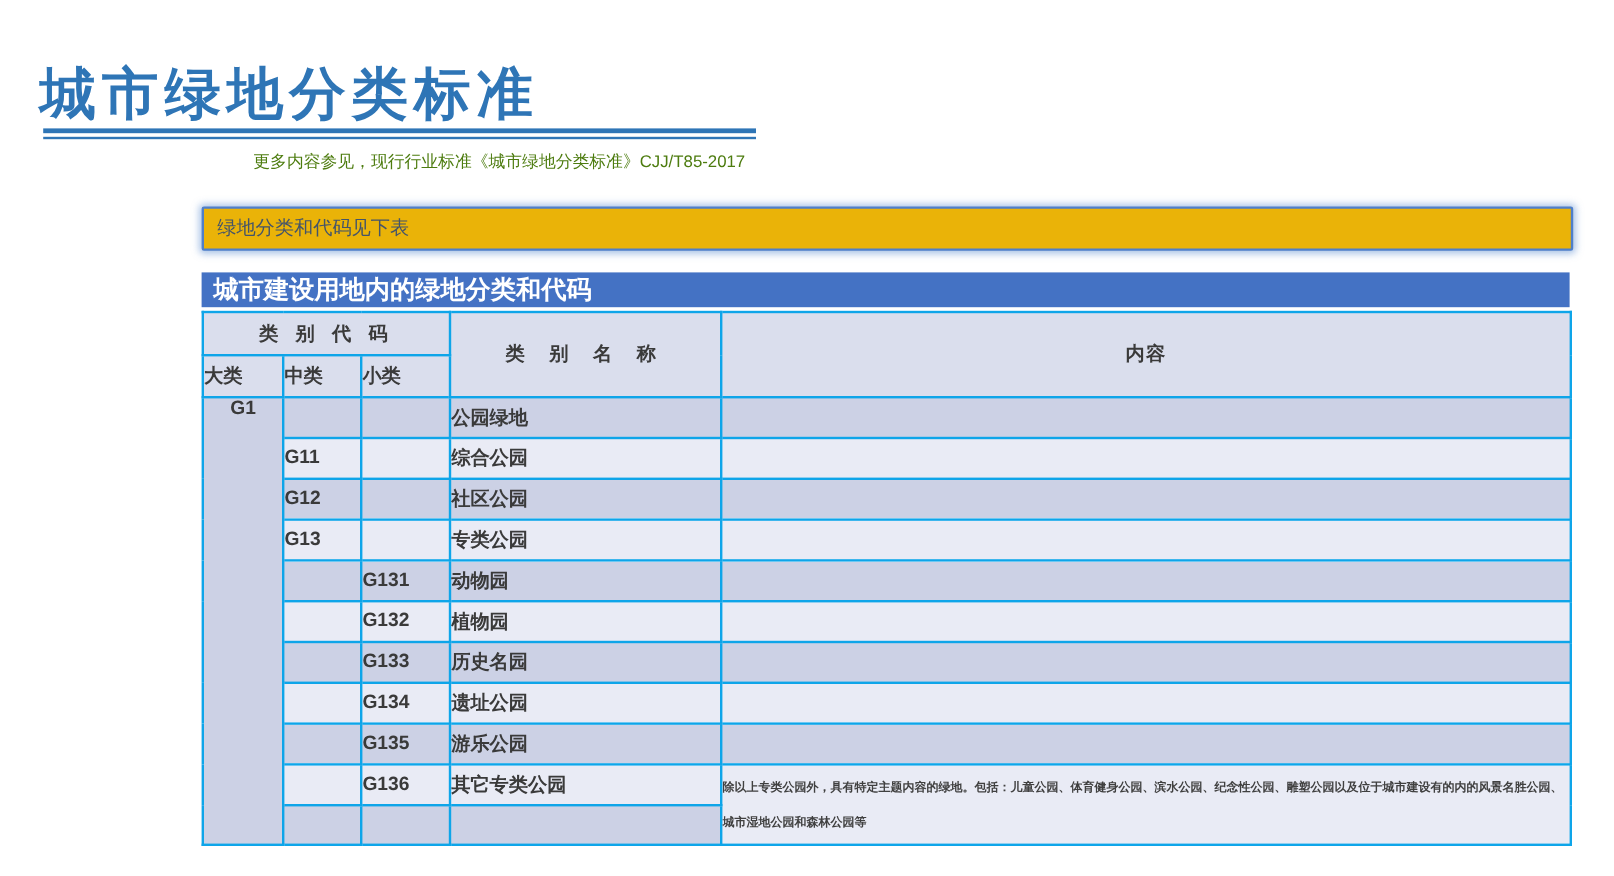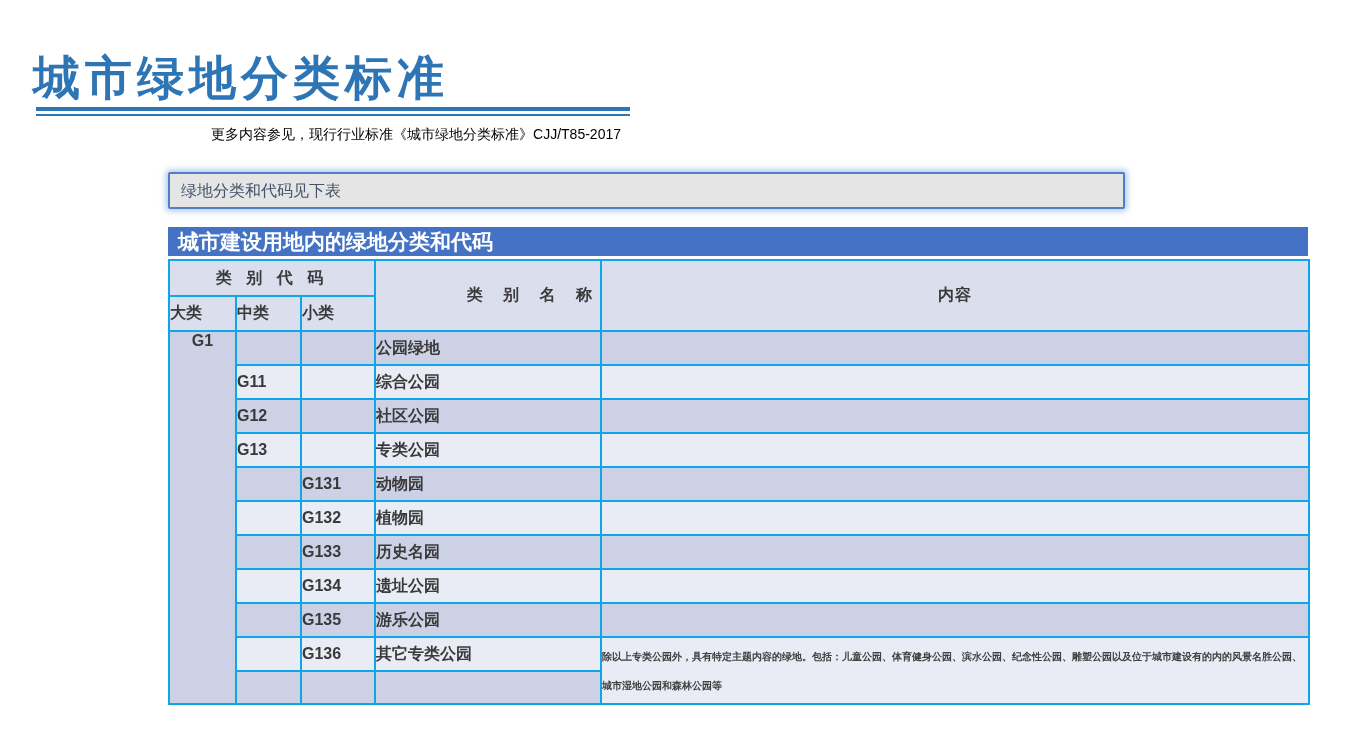--- a/index.html
+++ b/index.html
@@ -32,31 +32,31 @@
     height: 9px;
     border-top: 4px solid #2E75B6;
     border-bottom: 2px solid #2E75B6;
   }
   .subtitle {
     position: absolute;
     left: 100px;
     top: 124px;
     width: 521px;
     text-align: right;
-    color: #000000;
+    color: #4d7c0f;
     font-size: 14px;
     line-height: 21px;
   }
   .note-box {
     position: absolute;
     left: 168px;
     top: 172px;
-    width: 957px;
+    width: 1143px;
     height: 37px;
-    background: #e5e5e5;
+    background: #eab308;
     border: 2px solid #4f7fc9;
     border-radius: 2px;
     box-shadow: 0 0 6px 2px rgba(103,149,212,0.55);
     color: #44546A;
     font-size: 16px;
     line-height: 33px;
     padding-left: 11px;
   }
   .table-title-bar {
     position: absolute;
@@ -89,21 +89,21 @@
   }
   .hdr { background: #DADEED; }
   .row-dark  td { background: #CCD1E5; text-align: center; }
   .row-light td { background: #E9EBF5; }
   td.major-span { background: #CCD1E5 !important; vertical-align: top; padding: 7px 0 0 8px; }
   .tr-ha { height: 36px; }
   .tr-hb { height: 35px; }
   .tr-d  { height: 34px; }
   .tr-last { height: 33px; }
   th.code-group { text-align: center; letter-spacing: 5px; }
-  th.name-col   { text-align: right; letter-spacing: 8px; }
+  th.name-col   { text-align: center; letter-spacing: 8px; }
   th.content-col{ text-align: center; letter-spacing: 1px; }
   th.sub { text-align: left; padding-left: 8px; }
   td.code { padding-left: 8px; text-align: left; }
   td.name { padding-left: 9px; text-align: left; }
   td.content-cell {
     background: #E9EBF5 !important;
     font-size: 10px;
     color: #404040;
     line-height: 29px;
     padding: 2px 10px 2px 9px;

